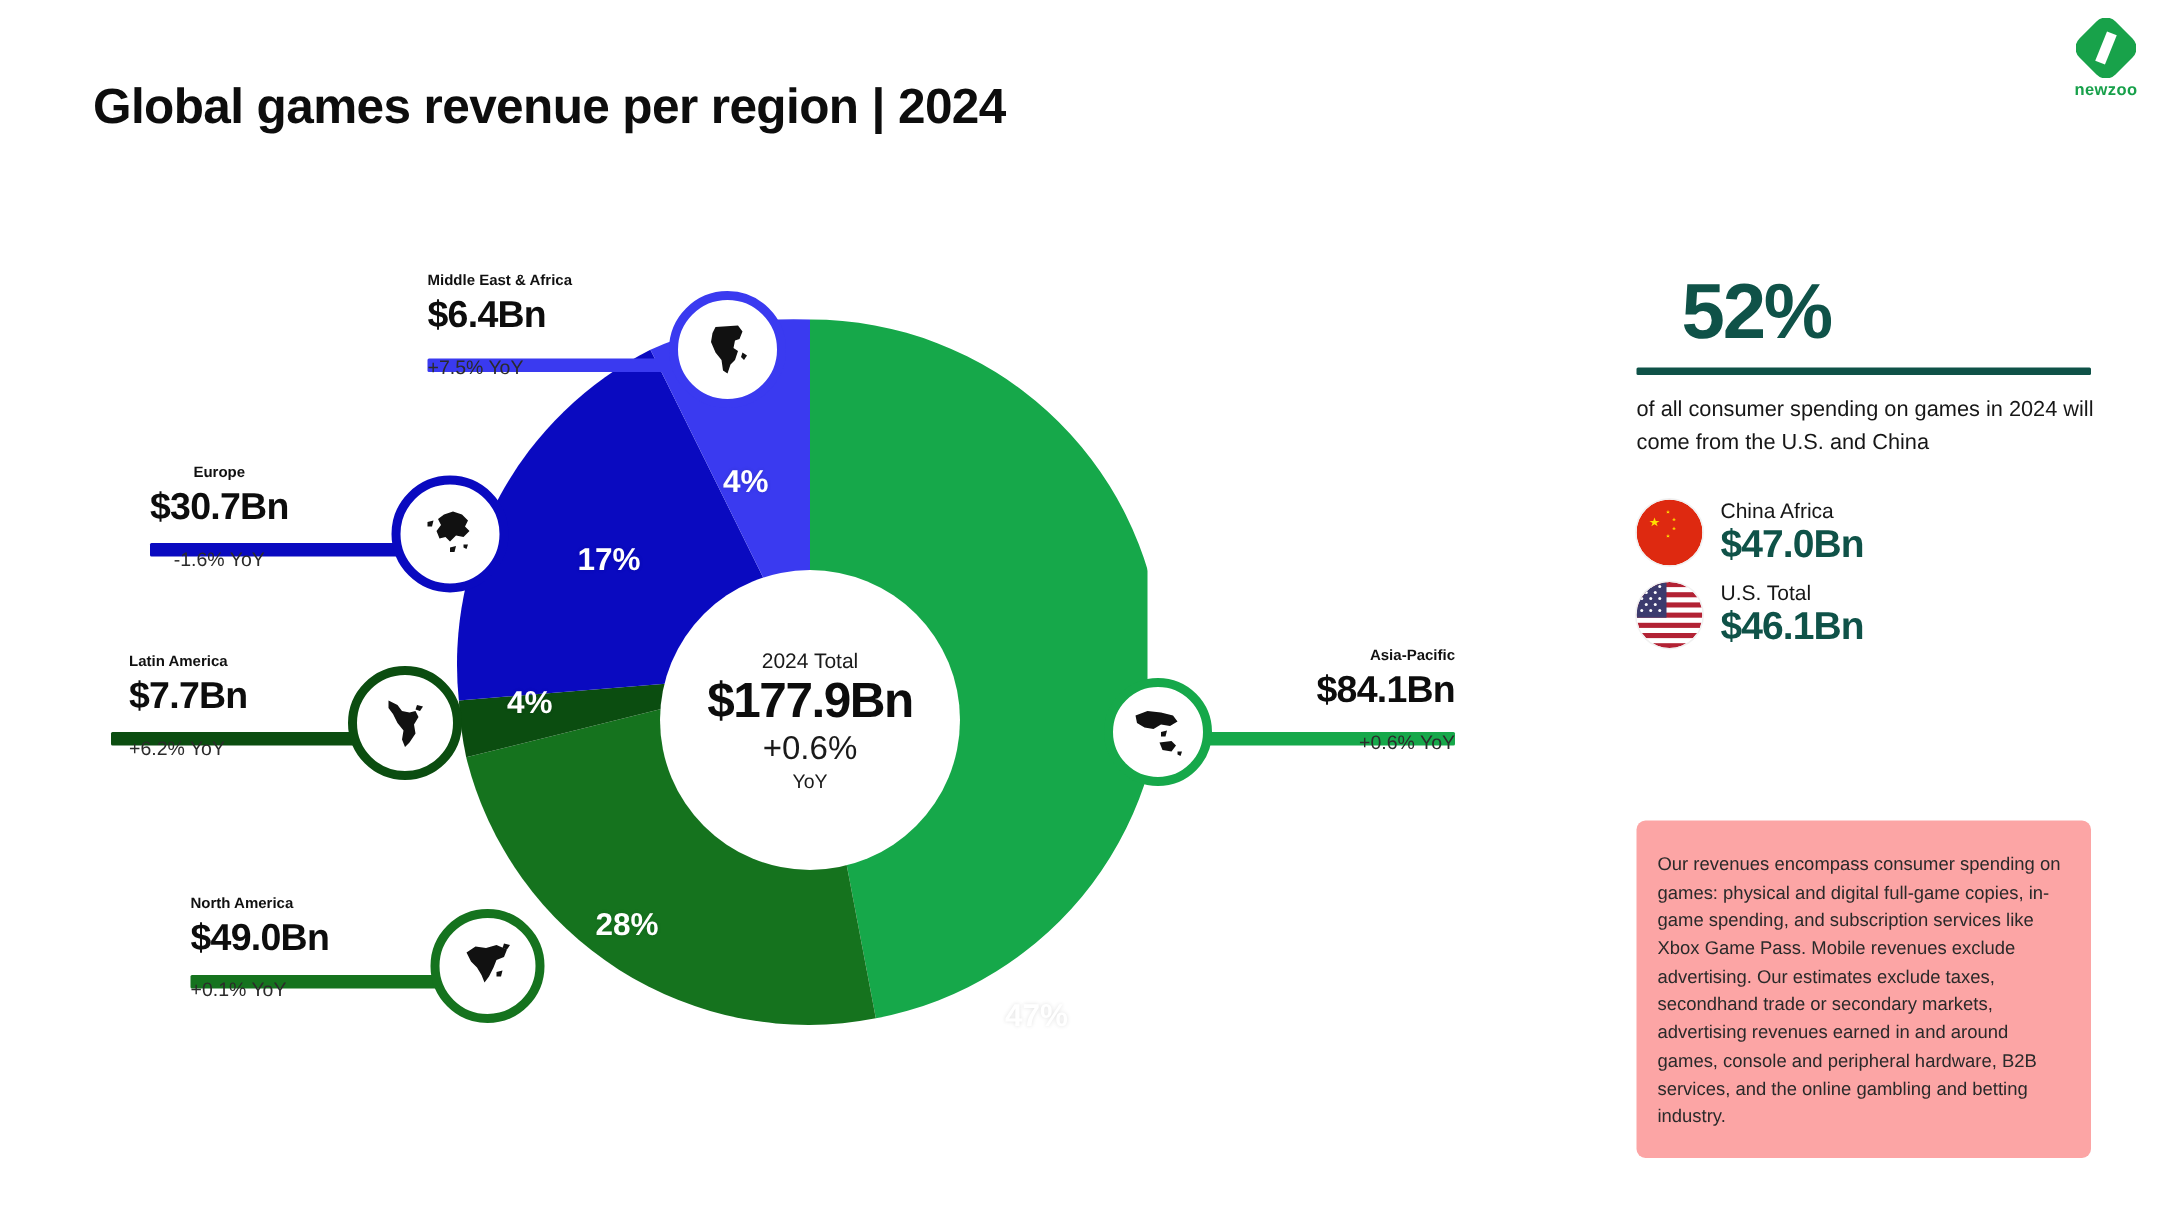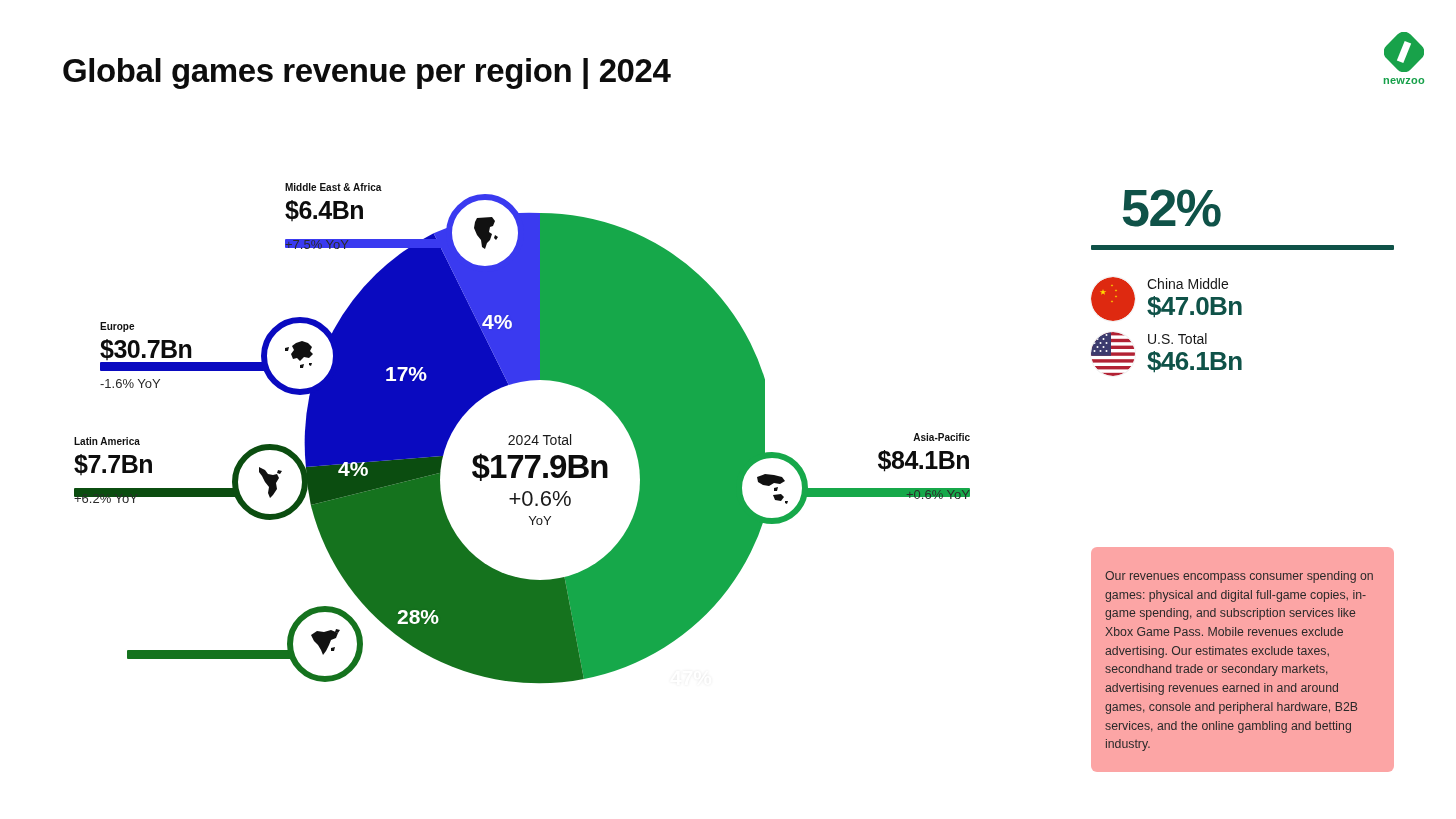--- a/index.html
+++ b/index.html
@@ -14,21 +14,21 @@
   #page { position: relative; width: 1456px; height: 819px; }
 
   
   .page-title {
     position: absolute; left: 62px; top: 52px;
     font-size: 33px; font-weight: bold; letter-spacing: -0.4px;
     color: #0d0d0d; white-space: nowrap;
   }
 
   
-  .logo-wrap { position: absolute; left: 1376px; top: 32px; width: 56px; height: 58px; text-align: center; }
+  .logo-wrap { position: absolute; left: 1376px; top: 12px; width: 56px; height: 58px; text-align: center; }
   .logo-mark { width: 40px; height: 40px; margin: 0 auto; }
   .logo-text { font-size: 11px; font-weight: bold; color: #17a04a; letter-spacing: 0.3px; margin-top: 2px; }
 
   
   .chart-area { position: absolute; left: 285px; top: 208px; width: 480px; height: 480px; }
   .donut-svg { position: absolute; left: 0; top: 0; width: 480px; height: 480px; }
   .slice-label {
     position: absolute; color: #ffffff; font-weight: bold; font-size: 21px;
     text-shadow: 0 0 3px rgba(0,0,0,.12); pointer-events: none;
   }
@@ -142,48 +142,53 @@
     <div class="c-yoy">+7.5% YoY</div>
   </div>
   <div class="badge" style="left:446px; top:194px; width:78px; height:78px; border:6px solid #3a3af0;">
     <svg width="40" height="40" viewBox="0 0 40 40" aria-hidden="true">
       <path fill="#111" d="M12 5 L27 4 L30 8 L28 13 L25 14 L24 19 L27 21 L25 27 L22 30 L20 36 L17 34 L16 27 L12 22 L9 15 L10 9 Z"></path>
       <path fill="#111" d="M30 22 L33 24 L31 27 L29 25 Z"></path>
     </svg>
   </div>
 
   <div class="connector" style="left:100px; top:362px; width:190px; background:#0a0ac0;"></div>
-  <div class="callout" style="left:100px; top:321px;">
+  <div class="callout" style="left:100px; top:310px;text-align:center;">
     <div class="c-region">Europe</div>
     <div class="c-value">$30.7Bn</div>
     <div class="c-yoy">-1.6% YoY</div>
   </div>
   <div class="badge" style="left:261px; top:317px; width:78px; height:78px; border:6px solid #0a0ac0;">
     <svg width="40" height="40" viewBox="0 0 40 40" aria-hidden="true">
       <path fill="#111" d="M16 7 L22 5 L28 7 L32 11 L30 15 L33 18 L29 22 L24 21 L20 25 L17 22 L13 23 L11 18 L14 14 L12 10 Z"></path>
       <path fill="#111" d="M5 12 L9 11 L8 15 L5 15 Z"></path>
       <path fill="#111" d="M20 29 L24 28 L23 32 L20 32 Z"></path>
       <path fill="#111" d="M29 27 L32 27 L31 30 L29 29 Z"></path>
     </svg>
   </div>
 
   <div class="connector" style="left:74px; top:488px; width:186px; background:#0b4d10;"></div>
-  <div class="callout" style="left:74px; top:436px;">
+  <div class="callout" style="left:86px; top:436px;">
     <div class="c-region">Latin America</div>
     <div class="c-value">$7.7Bn</div>
     <div class="c-yoy">+6.2% YoY</div>
   </div>
   <div class="badge" style="left:232px; top:444px; width:76px; height:76px; border:6px solid #0b4d10;">
     <svg width="40" height="40" viewBox="0 0 40 40" aria-hidden="true">
       <path fill="#111" d="M9 5 L15 8 L18 12 L23 13 L27 12 L29 16 L26 21 L27 27 L23 33 L20 36 L18 31 L19 25 L15 20 L12 14 L9 10 Z"></path>
       <path fill="#111" d="M28 8 L32 9 L30 12 L27 11 Z"></path>
     </svg>
   </div>
 
   <div class="connector" style="left:127px; top:650px; width:186px; background:#15731e;"></div>
+  <div class="callout" style="left:127px; top:597px;">
+    <div class="c-region">North America</div>
+    <div class="c-value">$49.0Bn</div>
+    <div class="c-yoy">+0.1% YoY</div>
+  </div>
   <div class="badge" style="left:287px; top:606px; width:76px; height:76px; border:6px solid #15731e;">
     <svg width="40" height="40" viewBox="0 0 40 40" aria-hidden="true">
       <path fill="#111" d="M6 11 L12 7 L19 8 L26 6 L33 9 L31 14 L26 16 L24 21 L21 27 L18 31 L16 26 L13 21 L9 17 Z"></path>
       <path fill="#111" d="M26 24 L30 23 L29 27 L26 27 Z"></path>
       <path fill="#111" d="M31 5 L35 6 L33 9 L30 8 Z"></path>
     </svg>
   </div>
 
   <div class="connector" style="left:790px; top:488px; width:180px; background:#16a84a;"></div>
   <div class="callout align-right" style="left:790px; top:432px; width:180px;">
@@ -196,37 +201,38 @@
       <path fill="#111" d="M5 9 L13 6 L22 7 L30 9 L33 13 L28 16 L22 15 L17 18 L11 17 L6 14 Z"></path>
       <path fill="#111" d="M22 20 L26 19 L25 23 L22 23 Z"></path>
       <path fill="#111" d="M21 27 L29 26 L32 29 L29 33 L23 32 Z"></path>
       <path fill="#111" d="M33 33 L36 33 L35 36 L33 35 Z"></path>
     </svg>
   </div>
 
   <div class="right-col">
     <div class="big-stat">52%</div>
     <div class="stat-rule"></div>
+    <div class="stat-desc">of all consumer spending on games in 2024 will come from the U.S. and China</div>
 
     <div class="totals">
       <div class="total-row">
         <div class="flag">
           <svg width="44" height="44" viewBox="0 0 44 44" aria-hidden="true">
             <circle cx="22" cy="22" r="22" fill="#de2910"></circle>
             <g fill="#ffde00">
               <polygon points="12,12 14.1,17.8 8.6,14.3 15.4,14.3 9.9,17.8"></polygon>
               <polygon points="21,7 21.9,9.4 19.6,8.1 22.4,8.1 20.1,9.4"></polygon>
               <polygon points="25,12 25.9,14.4 23.6,13.1 26.4,13.1 24.1,14.4"></polygon>
               <polygon points="25,18 25.9,20.4 23.6,19.1 26.4,19.1 24.1,20.4"></polygon>
               <polygon points="21,23 21.9,25.4 19.6,24.1 22.4,24.1 20.1,25.4"></polygon>
             </g>
           </svg>
         </div>
         <div class="total-text">
-          <div class="t-label">China Middle</div>
+          <div class="t-label">China Africa</div>
           <div class="t-value">$47.0Bn</div>
         </div>
       </div>
 
       <div class="total-row">
         <div class="flag">
           <svg width="44" height="44" viewBox="0 0 44 44" aria-hidden="true">
             <defs>
                 <clipPath id="usclip">
                   <circle cx="22" cy="22" r="22"></circle>

